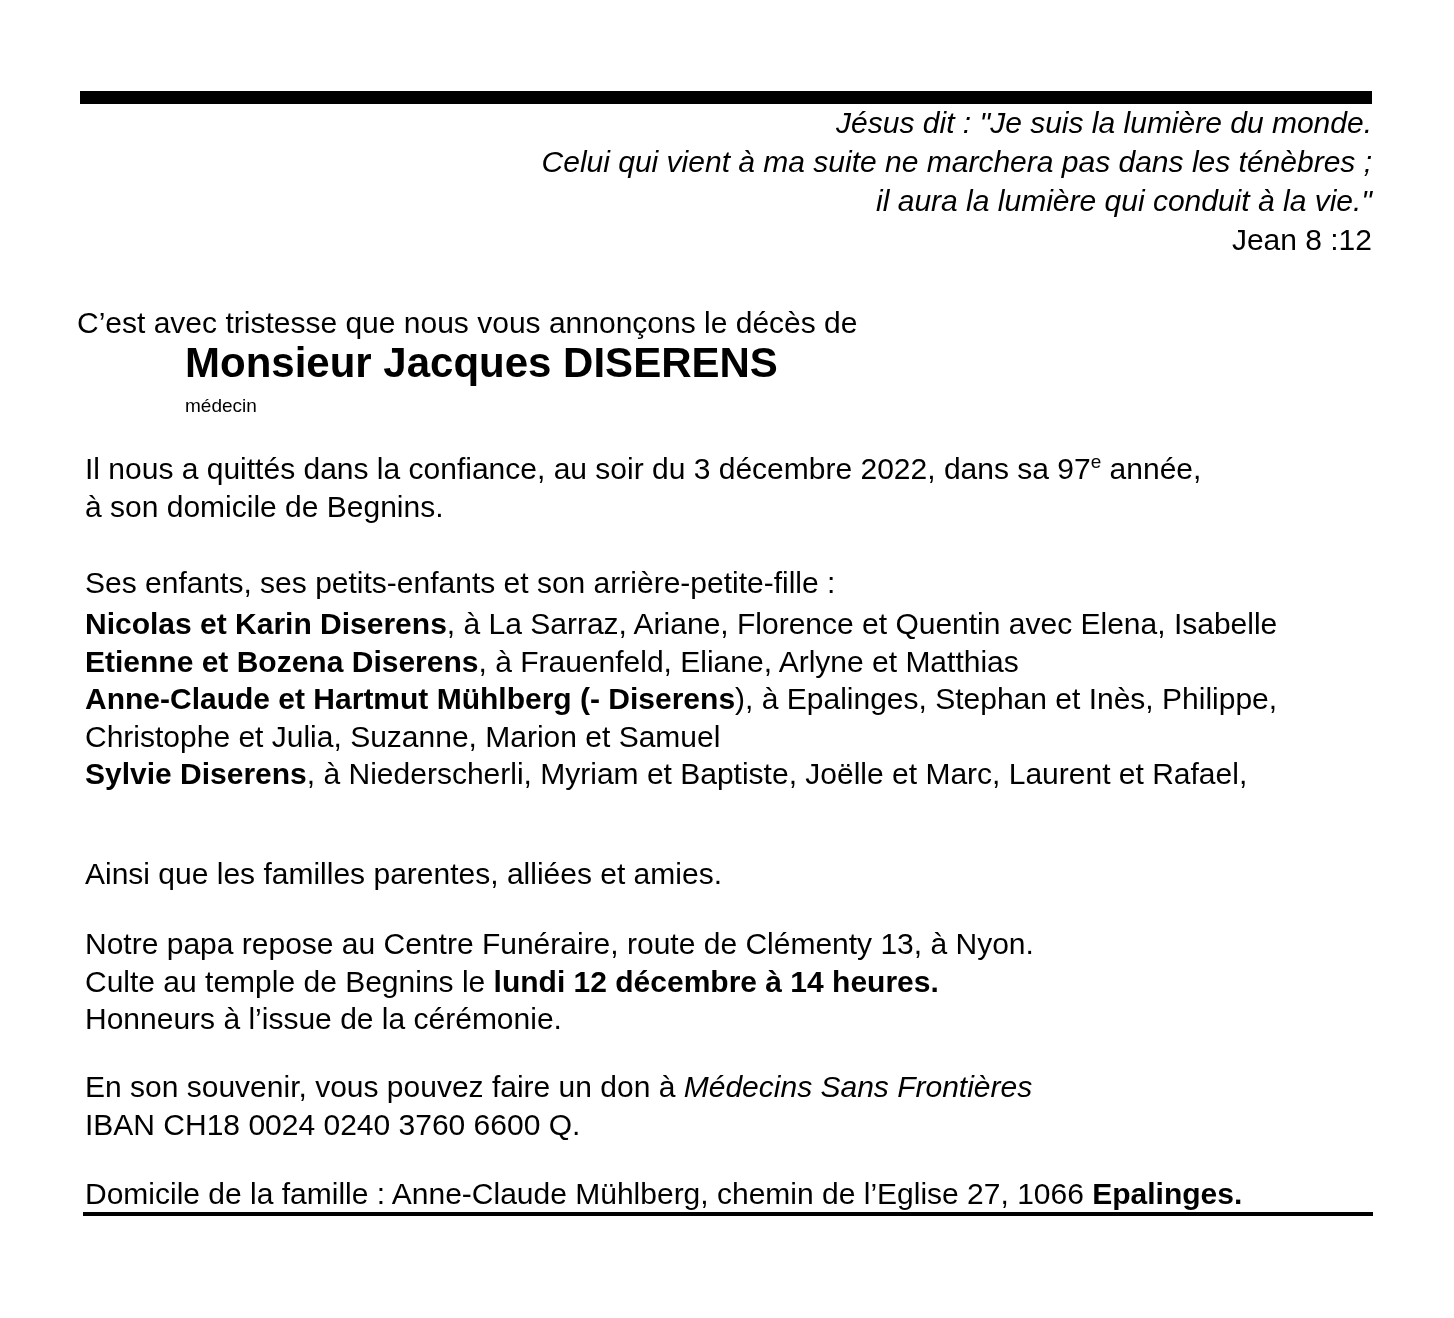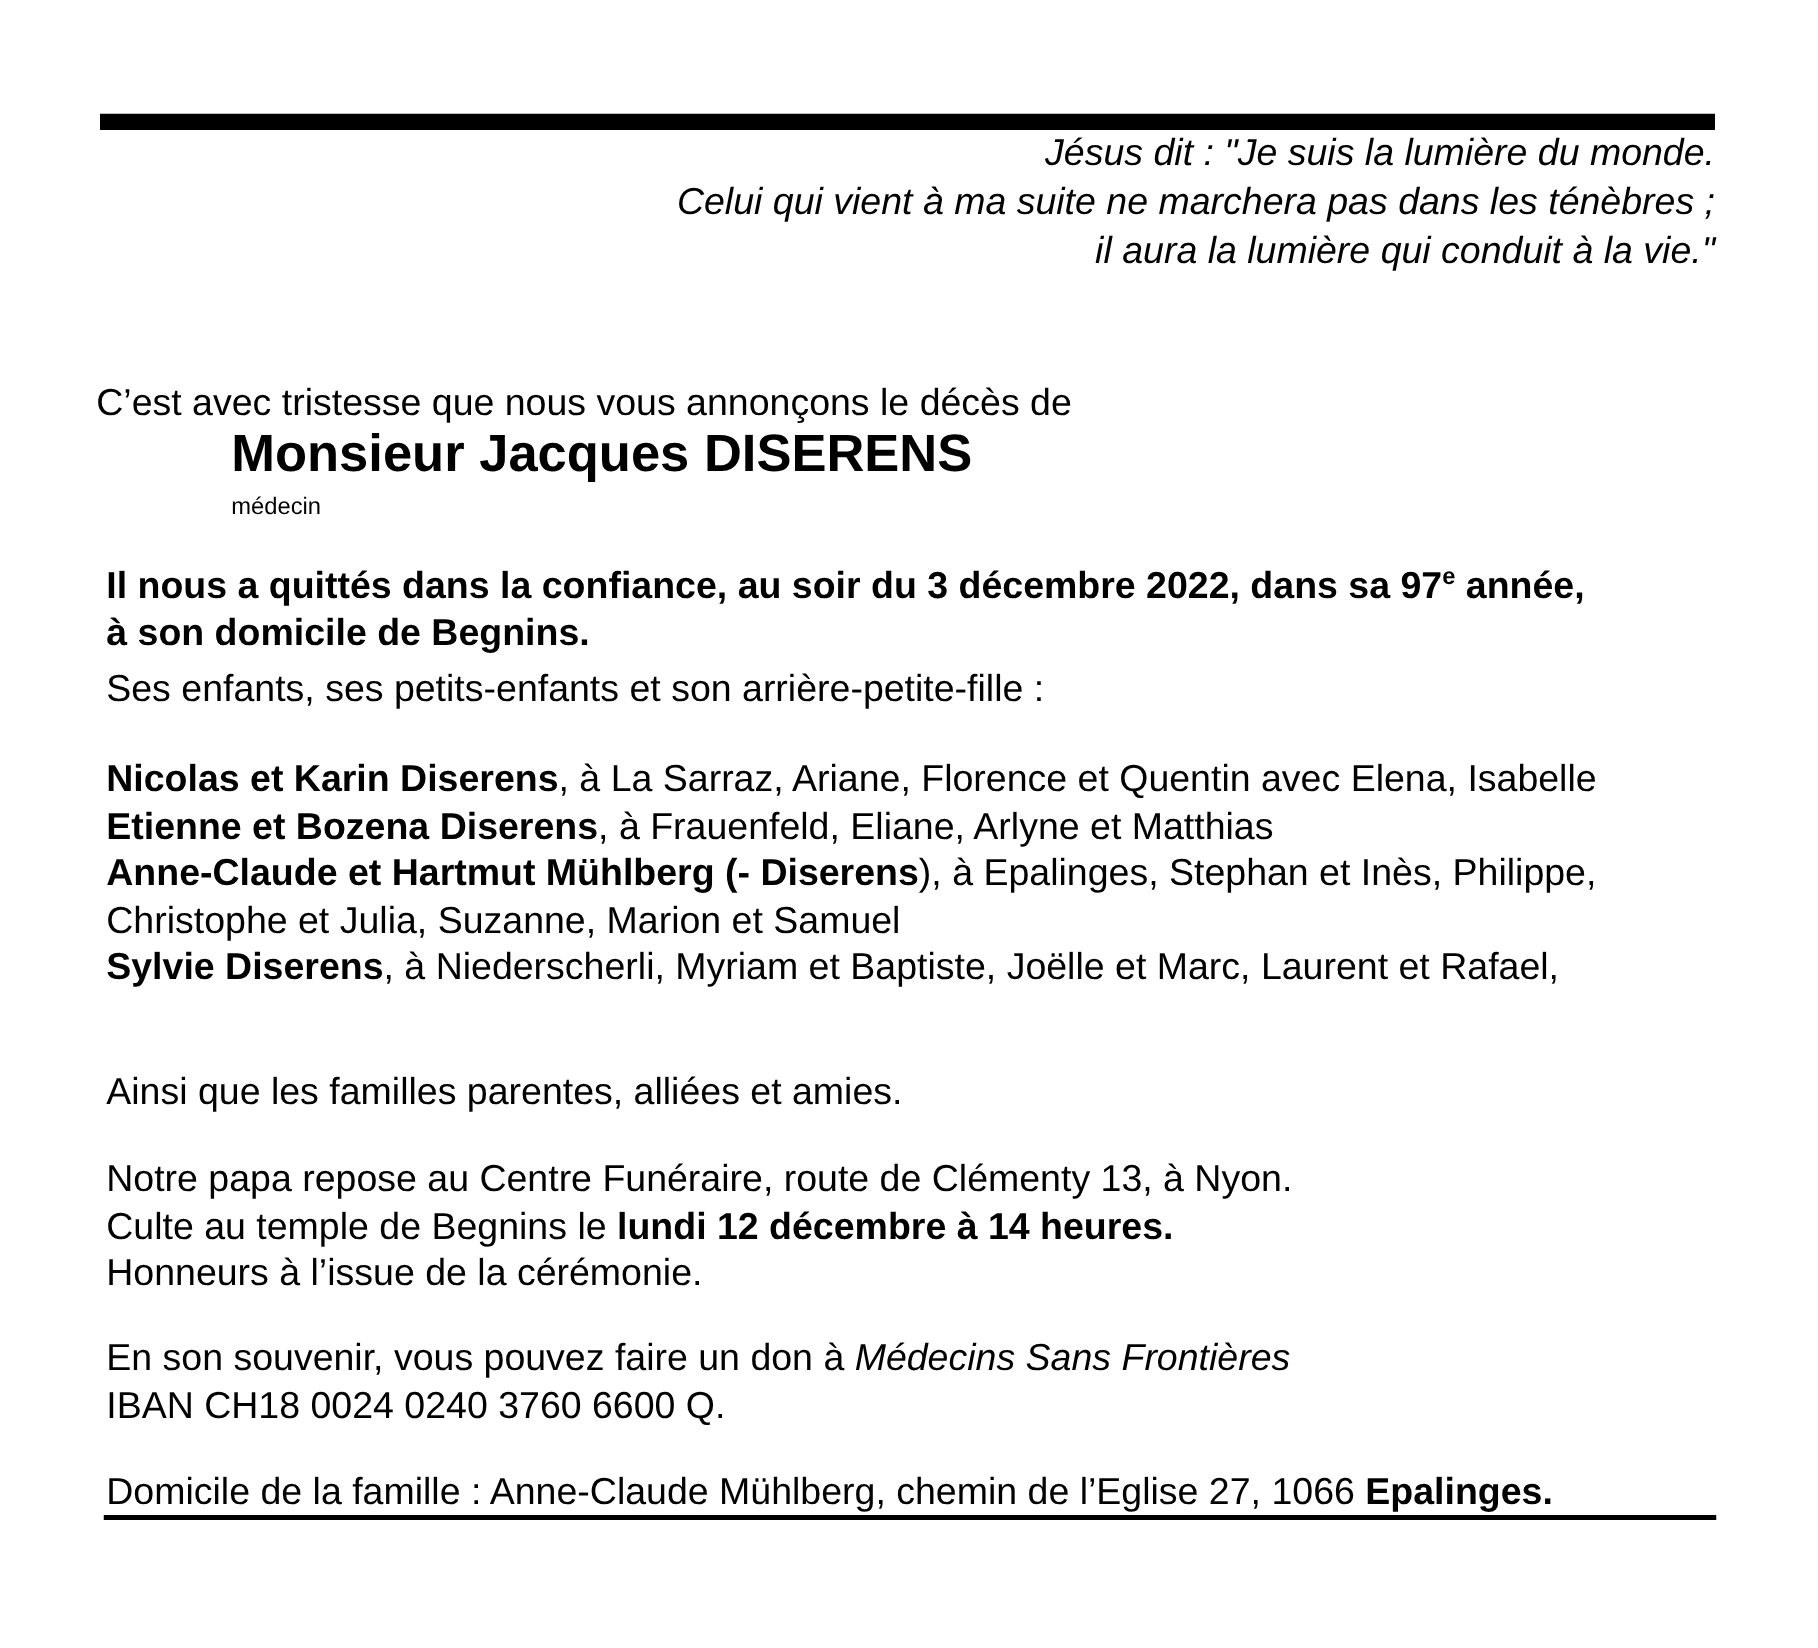--- a/index.html
+++ b/index.html
@@ -36,42 +36,43 @@
   .quote .q-ref { font-style: normal; }
   .intro { position: absolute; left: 77px; right: 82px; top: 268px; margin-top: 36px; }
   .title-block {
     position: absolute;
     left: 85px; right: 82px; top: 339px;
     padding-left: 100px;
     text-align: left;
   }
   .deceased { font-weight: bold; font-size: 42px; line-height: 48px; }
   .profession { font-size: 19px; line-height: 38px; }
-  .passing { position: absolute; left: 85px; right: 82px; top: 450px; font-weight: bold; }
+  .passing { position: absolute; left: 85px; right: 82px; top: 450px; }
   .passing sup { font-size: 19px; line-height: 0; vertical-align: super; }
-  .family-heading { position: absolute; left: 85px; right: 82px; top: 533px; }
+  .family-heading { position: absolute; left: 85px; right: 82px; top: 564px; }
   .family-lines { position: absolute; left: 85px; right: 82px; top: 605px; line-height: 37.6px; }
   .closing { position: absolute; left: 85px; right: 68px; top: 855px; }
   .ceremony { position: absolute; left: 85px; right: 82px; top: 925px; line-height: 37.6px; }
   .donation { position: absolute; left: 85px; right: 82px; top: 1068px; line-height: 37.6px; }
   .contact { position: absolute; left: 85px; right: 82px; top: 1175px; }
   .b { font-weight: bold; }
   .i { font-style: italic; }
 </style>
 </head>
 <body>
 
 <div class="page">
 
   <div class="rule-top"></div>
 
   <div class="quote">
     <div class="q-line">Jésus dit : "Je suis la lumière du monde.</div>
     <div class="q-line">Celui qui vient à ma suite ne marchera pas dans les ténèbres ;</div>
     <div class="q-line">il aura la lumière qui conduit à la vie."</div>
+    <div class="q-ref">Jean 8 :12</div>
   </div>
 
   <div class="intro">C’est avec tristesse que nous vous annonçons le décès de</div>
 
   <div class="title-block">
     <div class="deceased">Monsieur Jacques DISERENS</div>
     <div class="profession">médecin</div>
   </div>
 
   <div class="passing">

